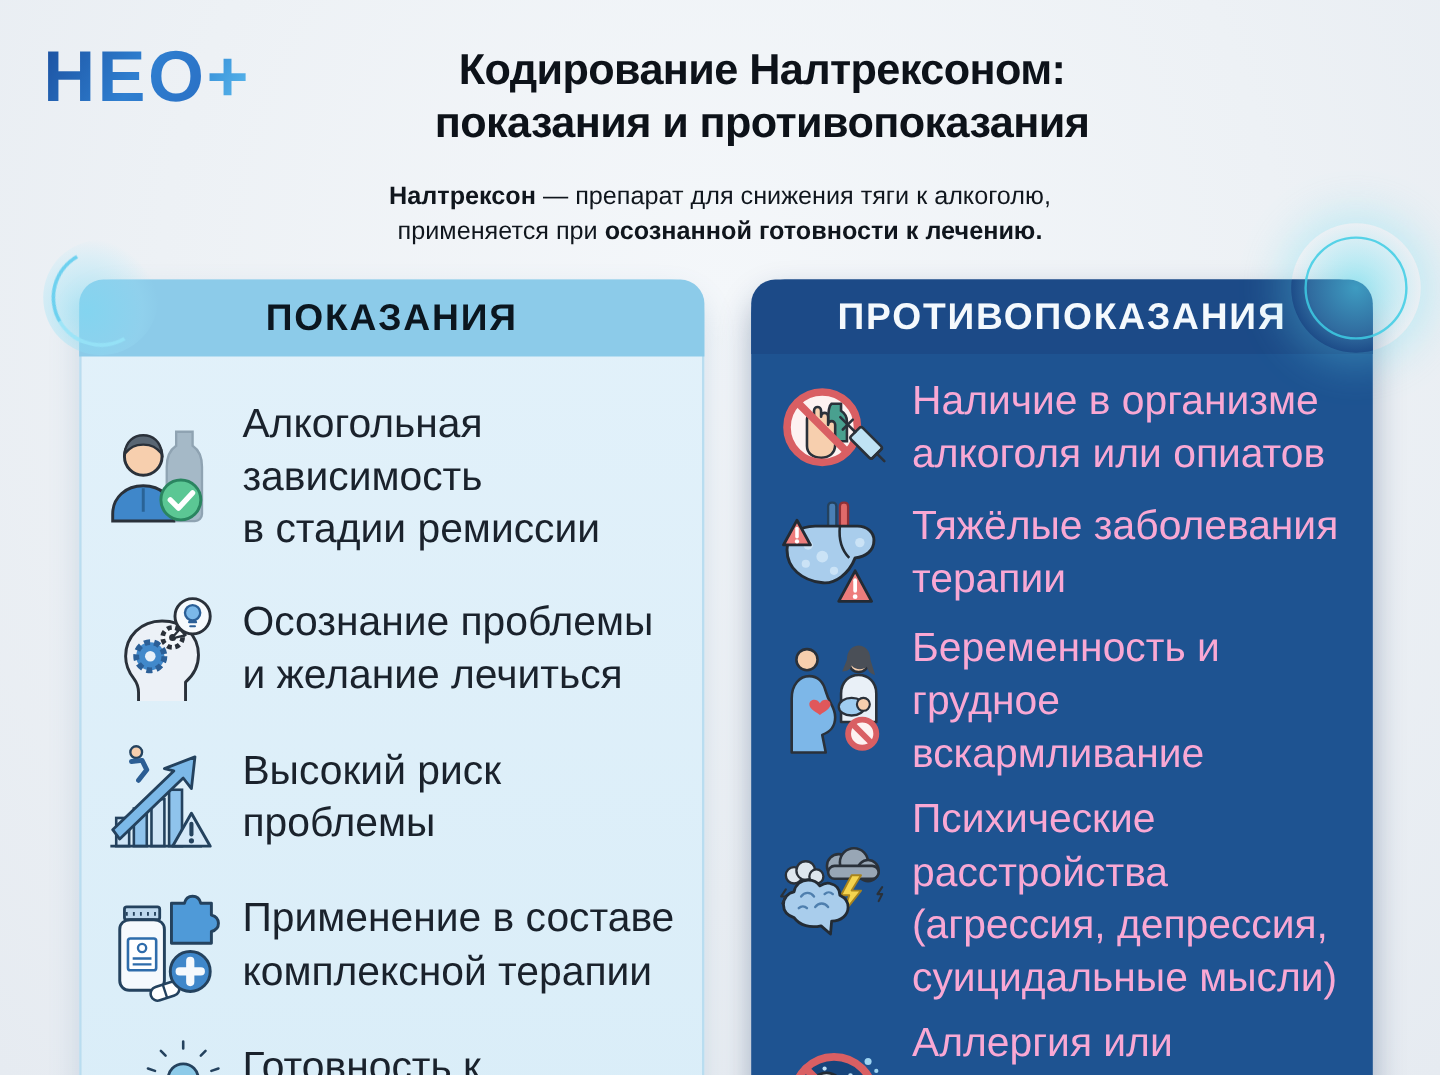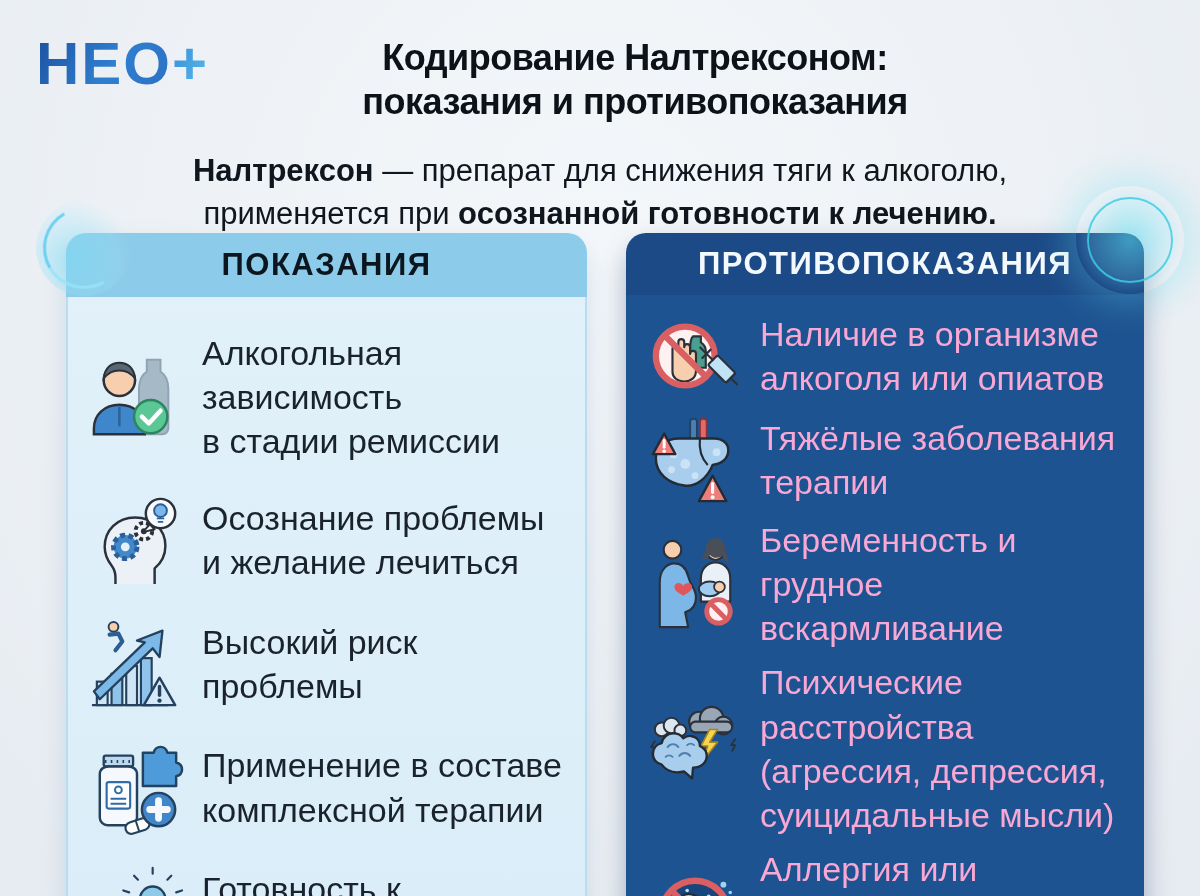--- a/index.html
+++ b/index.html
@@ -27,21 +27,21 @@
     -webkit-background-clip:text; background-clip:text; -webkit-text-fill-color:transparent;
   }
   .page-title {
     position:absolute; left:90px; right:20px; top:36px;
     text-align:center; white-space:pre-line;
     font-size:36px; font-weight:bold; color:#0d1219; line-height:1.22;
     letter-spacing:-0.5px;
   }
   .page-subtitle {
     position:absolute; left:0; right:0; top:150px;
-    text-align:center; font-size:31px; color:#10161d; line-height:1.38;
+    text-align:center; font-size:21px; color:#10161d; line-height:1.38;
   }
   .page-subtitle b { font-weight:bold; }
 
   
   .card { position:absolute; top:233px; height:765px; border-radius:28px; }
   .card-indications {
     left:66px; width:521px;
     background:linear-gradient(180deg,#e2f1fa 0%,#d9edf8 100%);
     border:2px solid #b9ddf0;
     box-shadow:0 12px 26px rgba(80,125,165,.20);

